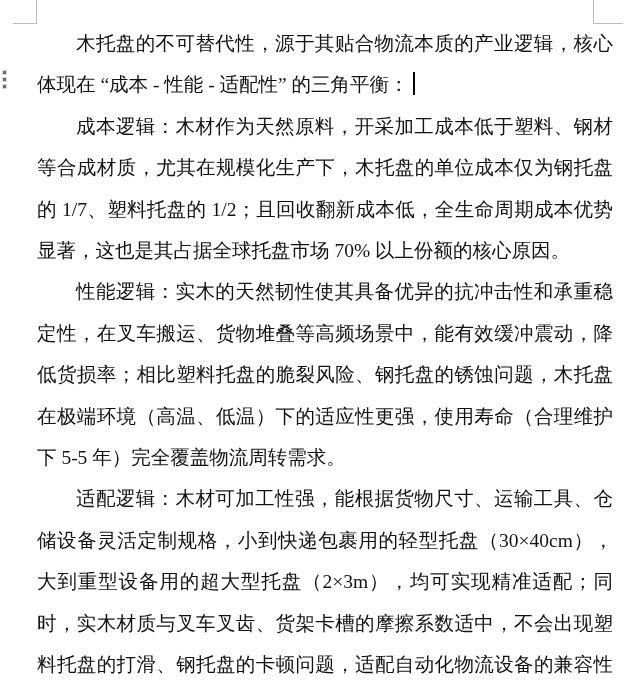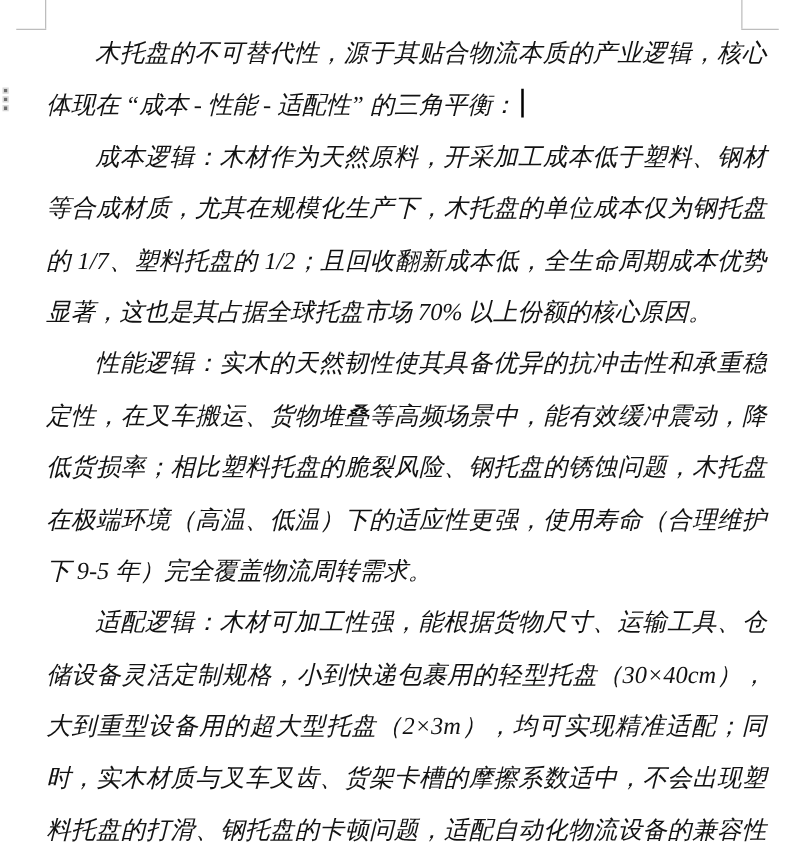--- a/index.html
+++ b/index.html
@@ -3,21 +3,20 @@
 <meta charset="utf-8">
 <style>
   html, body { margin: 0; padding: 0; background: #ffffff; }
   .page {
     position: relative;
     width: 634px;
     height: 692px;
     background: #ffffff;
     overflow: hidden;
     font-family: "Liberation Serif", "DejaVu Serif", serif;
-    font-style: italic;
   }
   
   .mark { position: absolute; background: #bdbdbd; }
   .tl-v { left: 36px;  top: 0;    width: 1px;  height: 23px; }
   .tl-h { left: 13px;  top: 23px; width: 24px; height: 1px;  }
   .tr-v { left: 593px; top: 0;    width: 1px;  height: 23px; }
   .tr-h { left: 593px; top: 23px; width: 30px; height: 1px;  }
   
   .dots { position: absolute; left: 3px; top: 71px; width: 4px; }
   .dots i {
@@ -65,17 +64,17 @@
 
   <div class="dots">
     <i></i>
       <i></i>
       <i></i>
   </div>
 
   <div class="textbody">
     <p><span>木托盘的不可替代性，源于其贴合物流本质的产业逻辑，核心体现在 “成本 - 性能 - 适配性” 的三角平衡：</span><span class="caret"></span></p>
     <p><span>成本逻辑：木材作为天然原料，开采加工成本低于塑料、钢材等合成材质，尤其在规模化生产下，木托盘的单位成本仅为钢托盘的 1/7、塑料托盘的 1/2；且回收翻新成本低，全生命周期成本优势显著，这也是其占据全球托盘市场 70% 以上份额的核心原因。</span></p>
-    <p><span>性能逻辑：实木的天然韧性使其具备优异的抗冲击性和承重稳定性，在叉车搬运、货物堆叠等高频场景中，能有效缓冲震动，降低货损率；相比塑料托盘的脆裂风险、钢托盘的锈蚀问题，木托盘在极端环境（高温、低温）下的适应性更强，使用寿命（合理维护下 9-5 年）完全覆盖物流周转需求。</span></p>
+    <p><span>性能逻辑：实木的天然韧性使其具备优异的抗冲击性和承重稳定性，在叉车搬运、货物堆叠等高频场景中，能有效缓冲震动，降低货损率；相比塑料托盘的脆裂风险、钢托盘的锈蚀问题，木托盘在极端环境（高温、低温）下的适应性更强，使用寿命（合理维护下 5-5 年）完全覆盖物流周转需求。</span></p>
     <p><span>适配逻辑：木材可加工性强，能根据货物尺寸、运输工具、仓储设备灵活定制规格，小到快递包裹用的轻型托盘（30×40cm），大到重型设备用的超大型托盘（2×3m），均可实现精准适配；同时，实木材质与叉车叉齿、货架卡槽的摩擦系数适中，不会出现塑料托盘的打滑、钢托盘的卡顿问题，适配自动化物流设备的兼容性更优。</span></p>
   </div>
 
 </div>
 
 </body></html>

